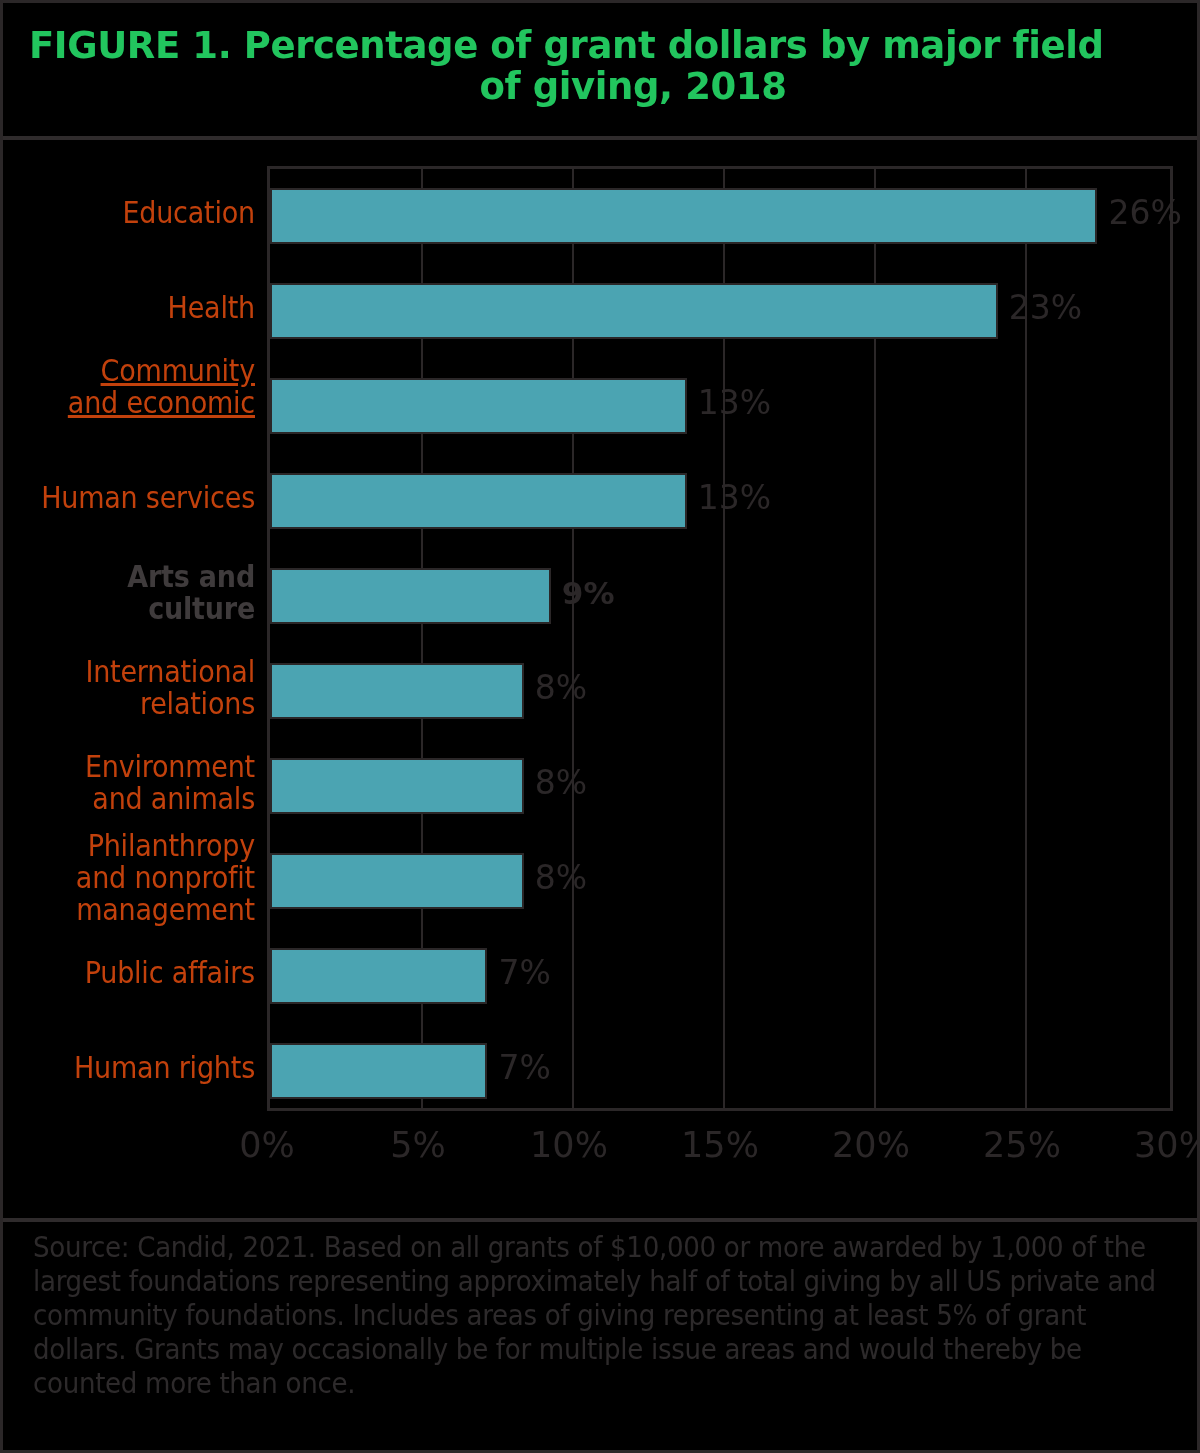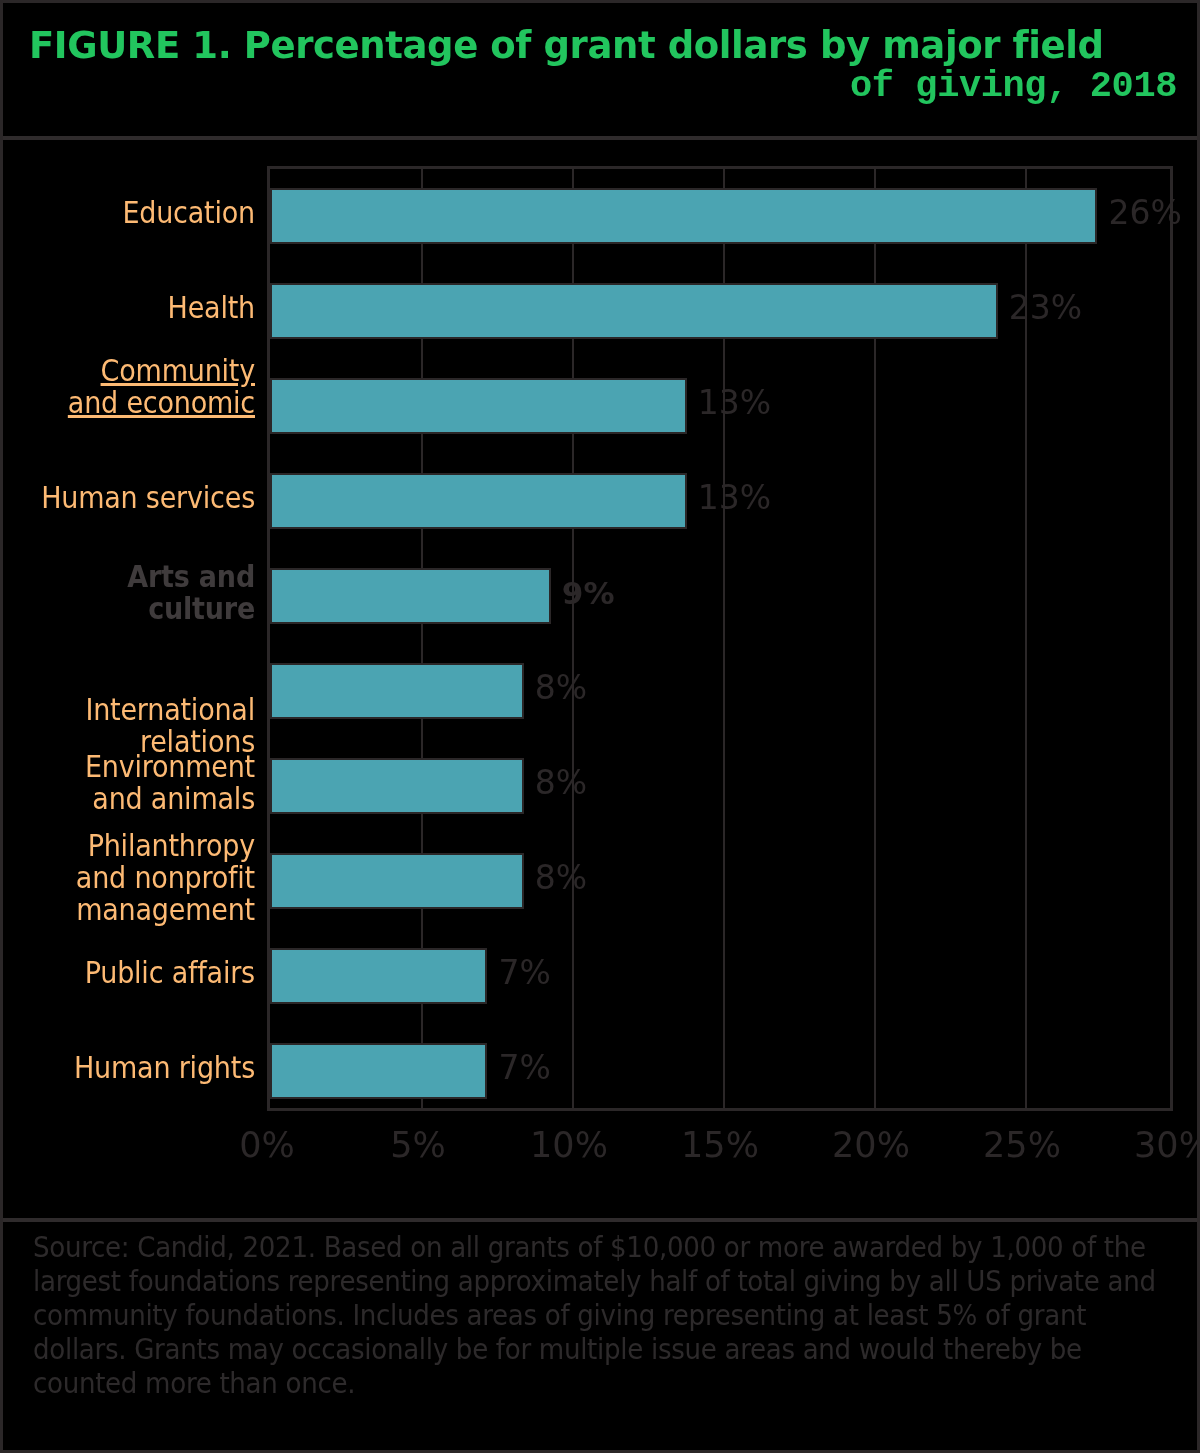--- a/index.html
+++ b/index.html
@@ -31,21 +31,21 @@
   .title-text {
     color: #22c55e;
     font-family: "DejaVu Sans", sans-serif;
     font-weight: bold;
     font-size: 37px;
     line-height: 1.12;
     letter-spacing: -0.4px;
     text-align: center;
   }
   .title-line1 { text-align: left; white-space: nowrap; }
-  .title-line2 { text-align: right; padding-left: 60px; font-family: Liberation Mono, monospace; }
+  .title-line2 { text-align: center; padding-left: 60px; }
 
   .rule-top {
     position: absolute;
     left: 0; top: 133px;
     width: 1200px; height: 4px;
     background: #2f2b2c;
   }
 
   
   .chart-area {
@@ -105,21 +105,21 @@
     font-size: 33px;
     white-space: nowrap;
   }
   .bar-value.bold { font-weight: bold; font-size: 31px; }
 
   .cat-label {
     position: absolute;
     right: 948px;           
     width: 250px;
     text-align: right;
-    color: #fdba74;
+    color: #c2410c;
     font-family: "DejaVu Sans Condensed", "DejaVu Sans", sans-serif;
     font-size: 30px;
     line-height: 1.06;
     letter-spacing: -0.2px;
   }
   .cat-label.bold { font-weight: bold; color: #3f3b3c; }
 
   
   .xaxis {
     position: absolute;
@@ -225,21 +225,21 @@
           <div>Community</div>
           <div>and economic</div>
         </div>
         <div class="cat-label" style="top: 342px;">
           <div>Human services</div>
         </div>
         <div class="cat-label bold" style="top: 421px;">
           <div>Arts and</div>
           <div>culture</div>
         </div>
-        <div class="cat-label" style="top: 516px; margin-top: 38px;">
+        <div class="cat-label" style="top: 516px;">
           <div>International</div>
           <div>relations</div>
         </div>
         <div class="cat-label" style="top: 611px;">
           <div>Environment</div>
           <div>and animals</div>
         </div>
         <div class="cat-label" style="top: 690px;">
           <div>Philanthropy</div>
           <div>and nonprofit</div>

